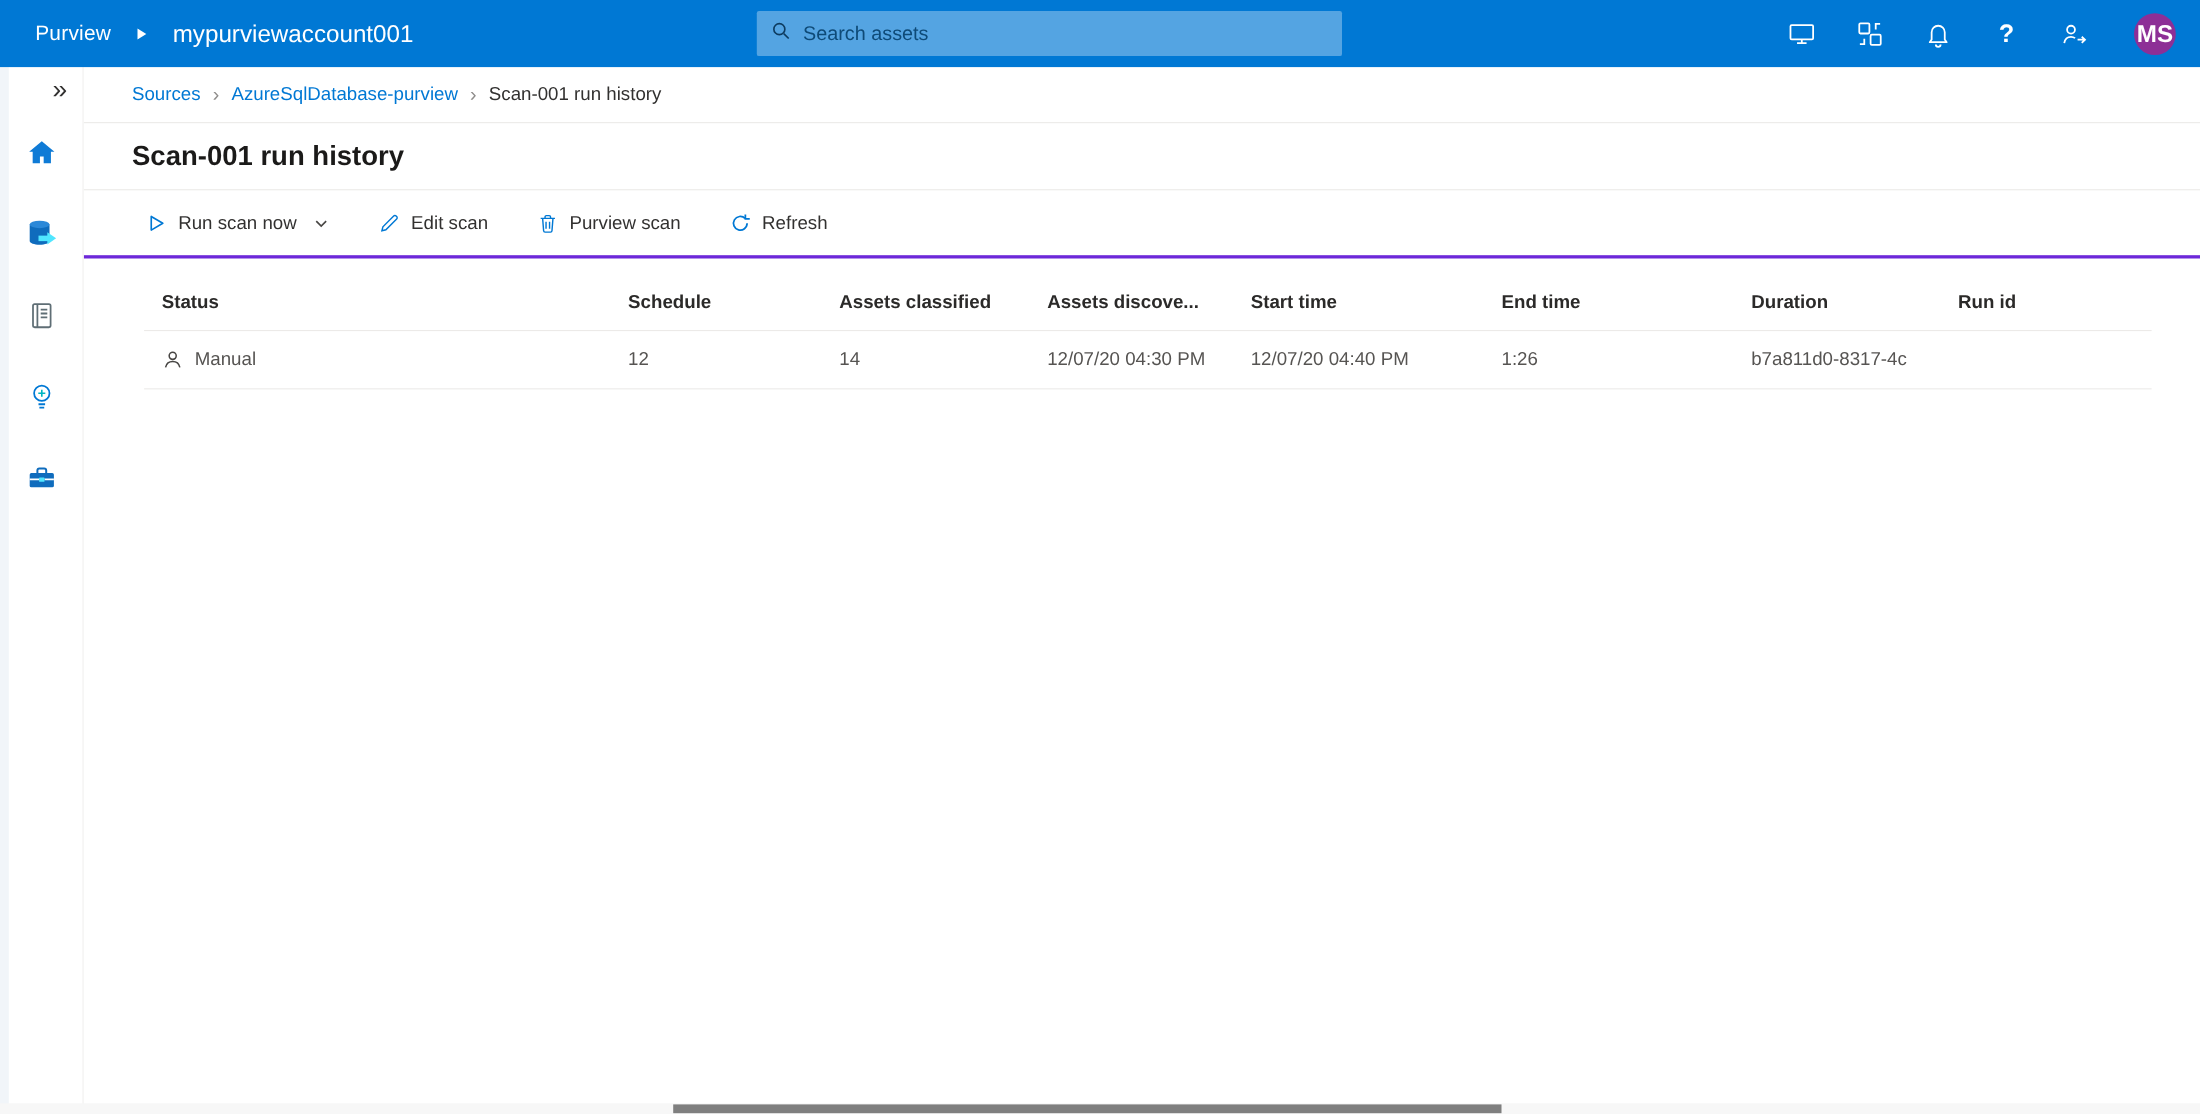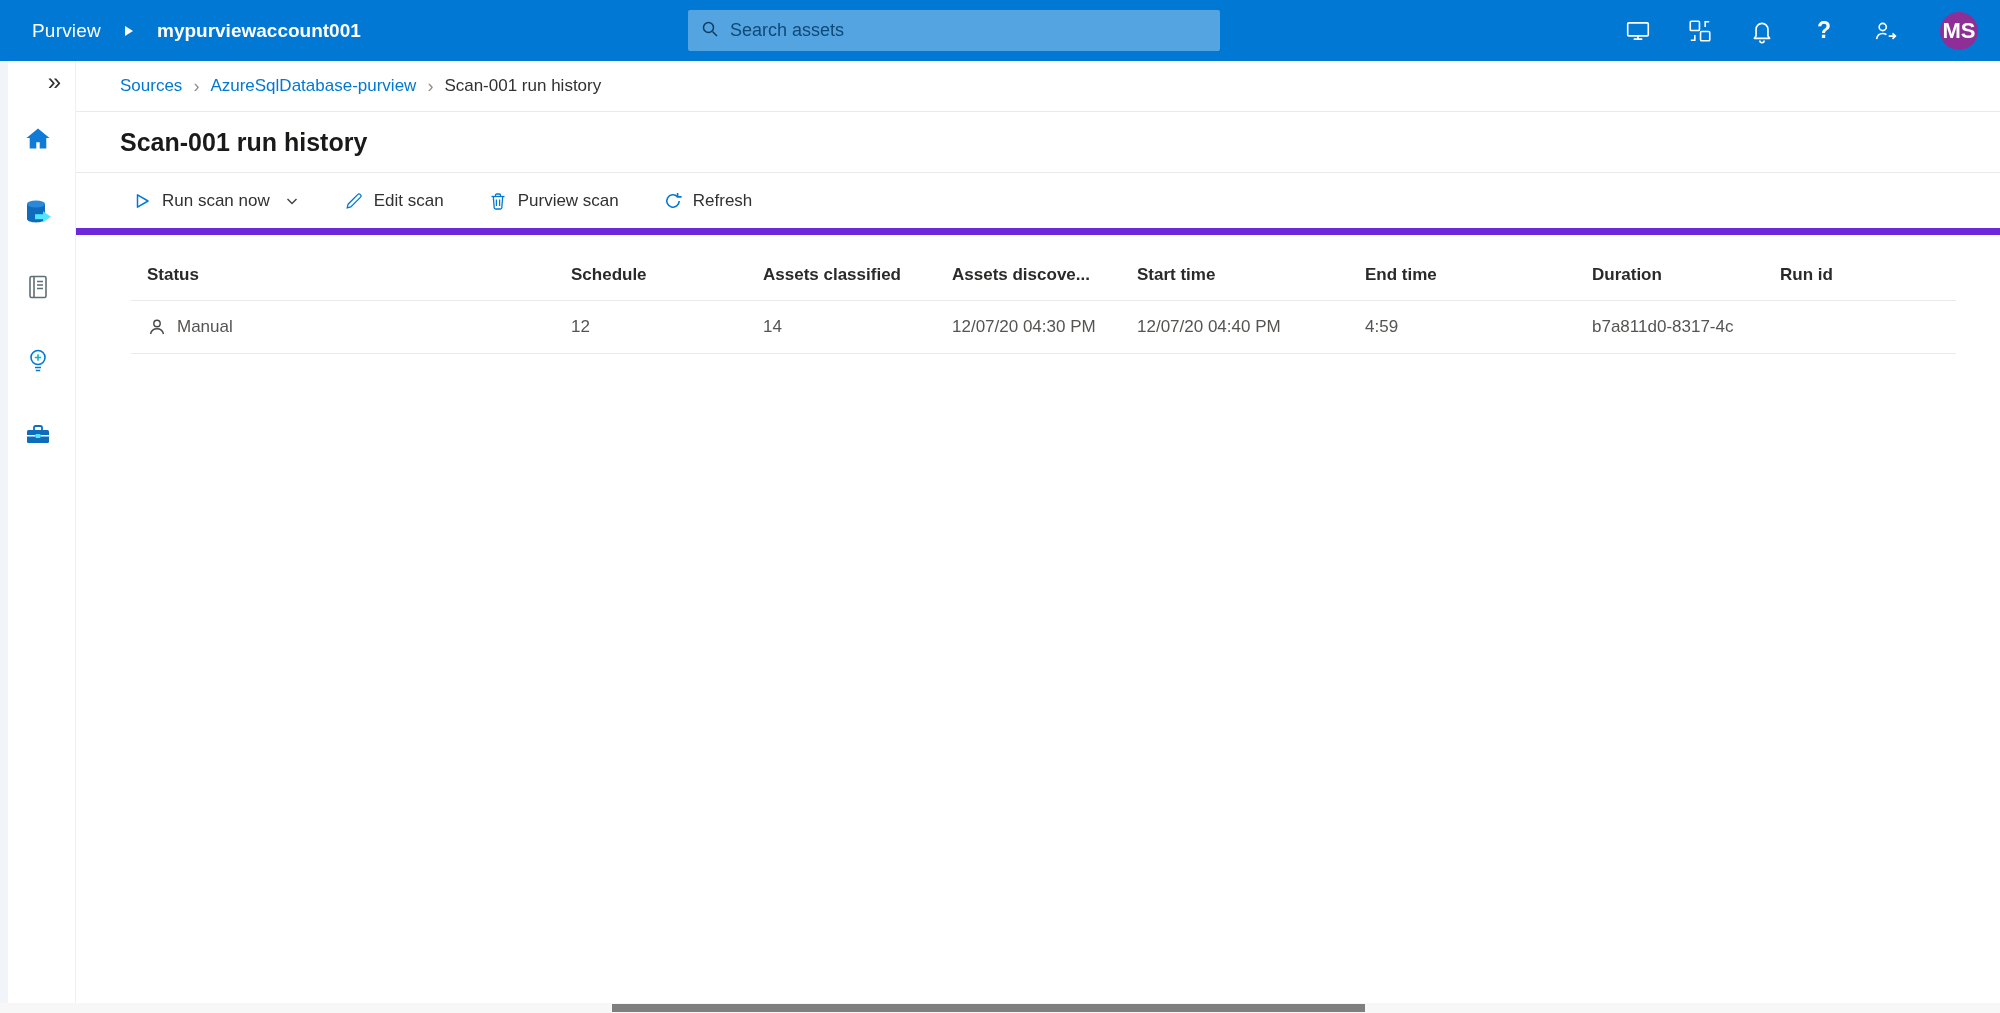--- a/index.html
+++ b/index.html
@@ -5,21 +5,21 @@
   * { margin:0; padding:0; box-sizing:border-box; }
   html,body { width:2000px; height:1013px; overflow:hidden; background:#ffffff;
               font-family:"Liberation Sans","DejaVu Sans",sans-serif; color:#323130; }
   body { position:relative; }
 
   
   .topbar { height:61px; background:#0078d4; display:flex; align-items:center;
             position:relative; color:#fff; padding:0 22px 0 32px; z-index:5; }
   .brand { font-size:19px; letter-spacing:.2px; cursor:pointer; }
   .brand-chevron { margin:0 22px; display:flex; align-items:center; }
-  .account { font-size:19px; font-weight:700; cursor:pointer; }
+  .account { font-size:22px; font-weight:400; cursor:pointer; }
   .search-box { position:absolute; left:688px; top:10px; width:532px; height:41px;
                 background:rgba(255,255,255,.33); border-radius:2px; display:flex;
                 align-items:center; padding:0 12px; }
   .search-input { flex:1; background:transparent; border:none; outline:none;
                   font-size:18px; color:#0b3c61; margin-left:10px; font-family:inherit; }
   .search-input::placeholder { color:#0e4a77; opacity:1; }
   .topbar-right { margin-left:auto; display:flex; align-items:center; gap:22px; }
   .tb-icon { width:40px; height:40px; display:flex; align-items:center;
              justify-content:center; cursor:pointer; }
   .help-glyph { font-size:23px; font-weight:600; color:#fff; }
@@ -47,21 +47,21 @@
                     border-bottom:1px solid #eceae8; font-size:17px; }
   .crumb-link { color:#0078d4; cursor:pointer; }
   .crumb-sep { color:#8f8d8b; margin:0 11px; font-size:18px; }
   .crumb-current { color:#323130; }
 
   .title-row { height:61px; display:flex; align-items:center; padding-left:44px;
                border-bottom:1px solid #eceae8; }
   .page-title { font-size:25px; font-weight:600; color:#1b1a19; }
 
   .toolbar-row { height:62px; display:flex; align-items:center; padding-left:56px;
-                 gap:44px; border-bottom:7px solid #6d28d9; }
+                 gap:44px; border-bottom:3px solid #6d28d9; }
   .tb-btn { display:flex; align-items:center; gap:10px; font-size:17px; color:#323130;
             cursor:pointer; white-space:nowrap; }
   .tb-btn .dd-chevron { margin-left:4px; display:flex; }
 
   
   .table { margin:0 44px 0 55px; }
   .t-head, .t-row { display:grid;
      grid-template-columns:424px 192px 189px 185px 228px 227px 188px minmax(0,1fr); }
   .t-head { height:66px; align-items:center; padding-top:14px;
             border-bottom:1px solid #eceae8; font-weight:600; font-size:17px; color:#2b2a29; }
@@ -249,21 +249,21 @@
           <svg width="20" height="20" viewBox="0 0 20 20" fill="none" stroke="#484644" stroke-width="1.4">
             <circle cx="10" cy="6.5" r="3.2"></circle>
             <path d="M3.5 17c.8-3.6 3.4-5.3 6.5-5.3s5.7 1.7 6.5 5.3"></path>
           </svg>
           <span>Manual</span>
         </span>
         <span class="t-cell">12</span>
         <span class="t-cell">14</span>
         <span class="t-cell">12/07/20 04:30 PM</span>
         <span class="t-cell">12/07/20 04:40 PM</span>
-        <span class="t-cell">4:59</span>
+        <span class="t-cell">1:26</span>
         <span class="t-cell">b7a811d0-8317-4c</span>
       </div>
     </div>
 
   </main>
 </div>
 
 <div class="h-scrollbar">
   <div class="h-thumb"></div>
 </div>

